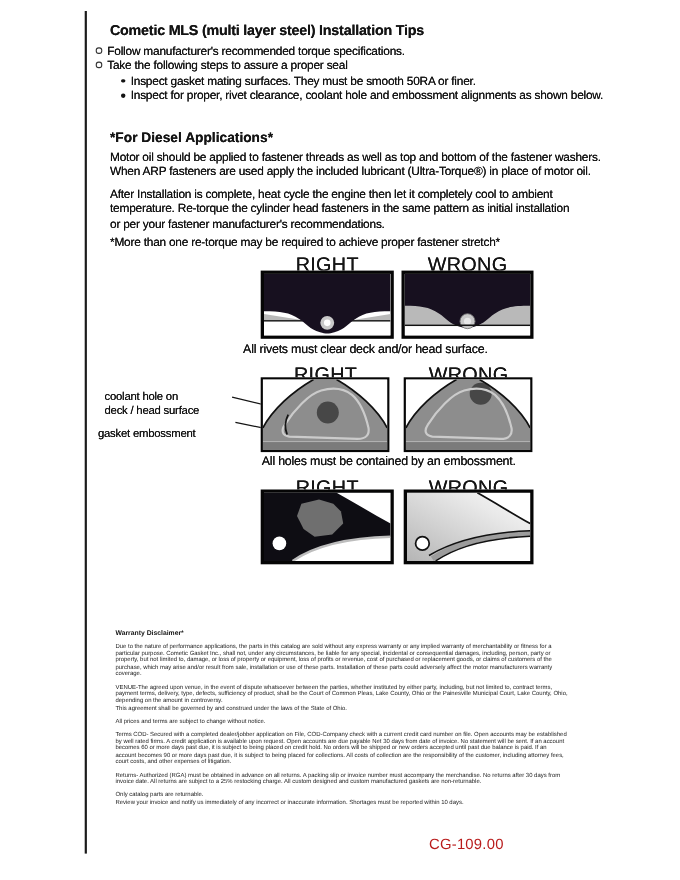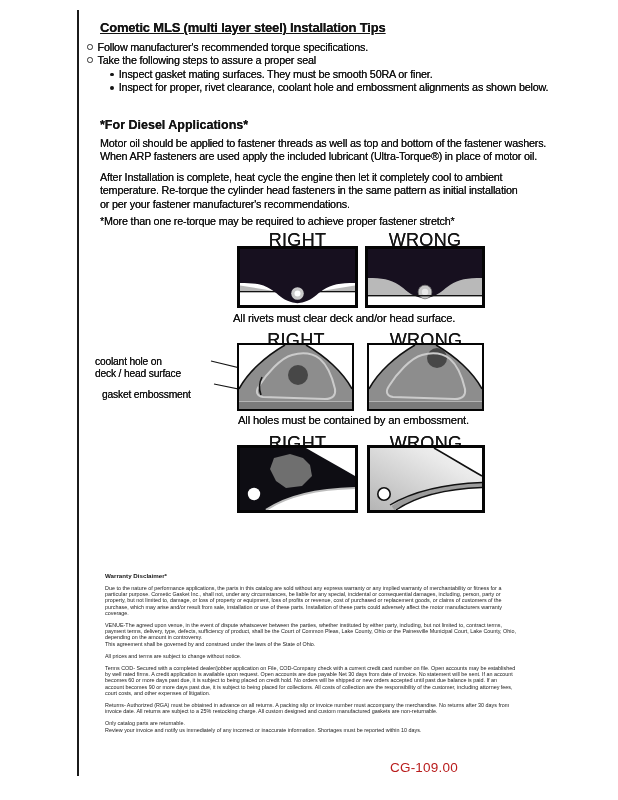--- a/index.html
+++ b/index.html
@@ -2,21 +2,21 @@
 <html><head>
 <meta charset="utf-8">
 <style>
   html,body{margin:0;padding:0;background:#fff;}
   .page{position:relative;width:618px;height:800px;background:#fff;overflow:hidden;
         font-family:"Liberation Sans",sans-serif;color:#141414;}
   .thick{text-shadow:0 0 .6px currentColor;}
   .left-rule{position:absolute;left:77px;top:10px;width:1.5px;height:766px;background:#1b1b1b;}
 
   .doc-title{position:absolute;left:100px;top:20px;font-size:13px;font-weight:bold;
-             letter-spacing:-.2px;text-decoration:underline;white-space:nowrap;}
+             letter-spacing:-.2px;white-space:nowrap;}
 
   .bullets{position:absolute;left:87px;top:41px;font-size:10.8px;line-height:13.4px;
            letter-spacing:-.2px;white-space:nowrap;}
   .b-row{position:relative;}
   .circ{display:inline-block;width:3.5px;height:3.5px;border:1px solid #333;border-radius:50%;
         margin-right:5px;vertical-align:1.5px;}
   .dot{display:inline-block;width:3.8px;height:3.8px;background:#141414;border-radius:50%;
        margin-right:5px;vertical-align:1.5px;}
   .b-sub{margin-left:23px;}
 
@@ -80,28 +80,28 @@
     <svg width="114" height="56" viewBox="0 0 114 56">
       <rect width="114" height="56" fill="#ffffff"></rect>
       <path d="M0,24 C16,25 27,31 37,39 L45,46 L0,46 Z" fill="#b9b9b9"></path>
       <path d="M114,24 C98,25 87,31 77,39 L69,46 L114,46 Z" fill="#b9b9b9"></path>
       <path d="M0,0 H114 V29 C99,29 91,30 82,36 C75,40.5 73,45 63,48 C58,49.5 55,49.5 50,48 C40,45 38,40.5 31,36 C22,30 14,29 0,29 Z" fill="#17101f"></path>
       <circle cx="57" cy="43" r="6.8" fill="#c9c9c9" stroke="#777" stroke-width="0.8"></circle>
       <circle cx="57" cy="43" r="3.2" fill="#e8e8e8"></circle>
       <rect y="46" width="114" height="1.4" fill="#111"></rect>
     </svg>
   </div>
-  <div class="caption thick" style="left:233px;top:312px;">All rivets must clear deck and/or head surface.</div>
+  <div class="caption thick" style="left:221px;top:312px;">All rivets must clear deck and/or head surface.</div>
 
   <div class="dlabel thick" style="left:237px;top:330px;width:118px;">RIGHT</div>
   <div class="dlabel thick" style="left:367px;top:330px;width:118px;">WRONG</div>
 
   <div class="annot thick" style="left:95px;top:345px;width:115px;">coolant hole on
 deck / head surface</div>
-  <div class="annot thick" style="left:102px;top:378px;width:118px;">gasket embossment</div>
+  <div class="annot thick" style="left:89px;top:378px;width:118px;">gasket embossment</div>
   <svg class="leader-svg" width="115" height="70">
     <line x1="6" y1="23" x2="93" y2="44" stroke="#141414" stroke-width="1.1"></line>
     <line x1="9" y1="46" x2="58" y2="56" stroke="#141414" stroke-width="1.1"></line>
   </svg>
 
   <div class="diag diag2" style="left:237px;top:343px;">
     <svg width="113" height="64" viewBox="0 0 113 64">
       <rect width="113" height="64" fill="#8d8d8d"></rect>
       <path d="M0,0 L46,0 C27,11 9,27 0,44 Z" fill="#ffffff"></path>
       <path d="M113,0 L67,0 C86,11 104,27 113,44 Z" fill="#ffffff"></path>

